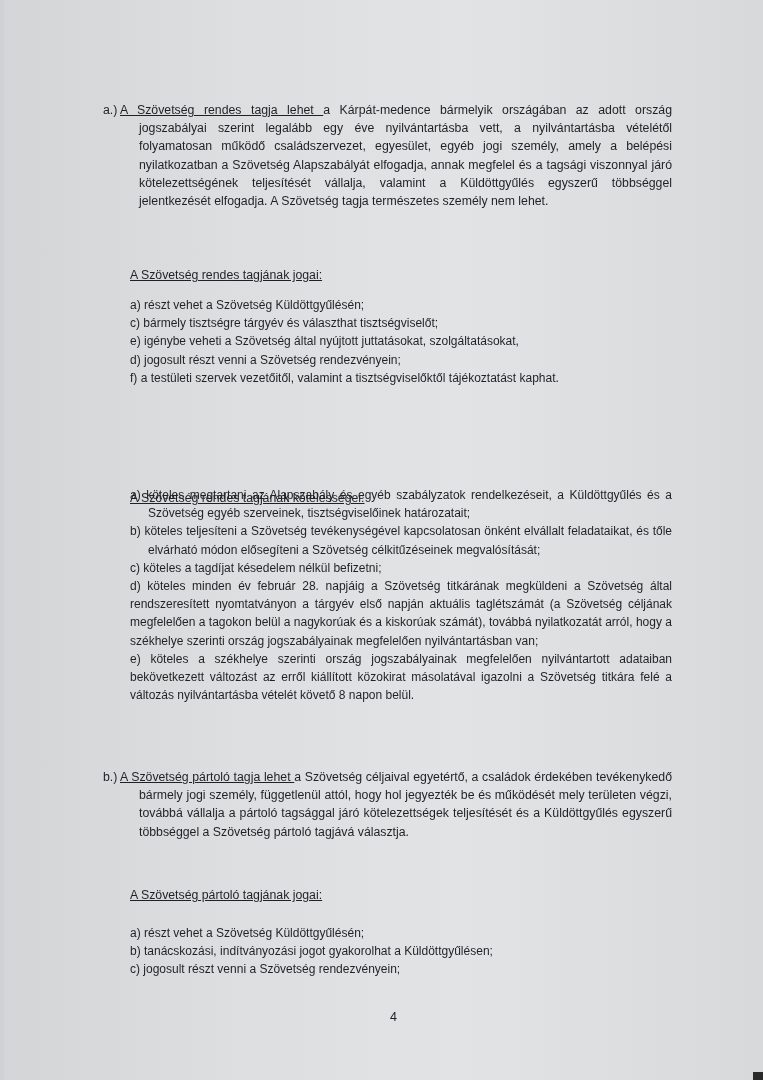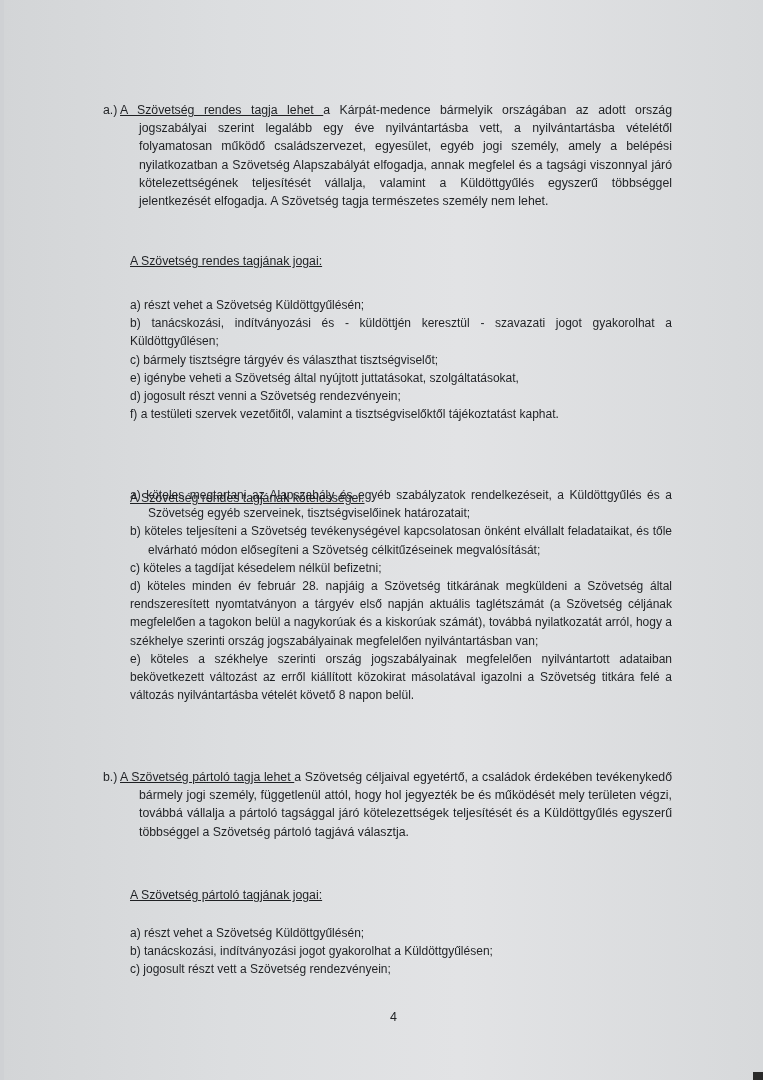--- a/index.html
+++ b/index.html
@@ -31,24 +31,23 @@
 </head>
 <body>
 
 <div class="page">
 
   <div class="block" style="top:101px;">
     <span class="marker">a.)</span>
     <div class="para indent" style="text-indent:-19px;"><span class="u">A Szövetség rendes tagja lehet </span><span>a Kárpát-medence bármelyik országában az adott ország jogszabályai szerint legalább egy éve nyilvántartásba vett, a nyilvántartásba vételétől folyamatosan működő családszervezet, egyesület, egyéb jogi személy, amely a belépési nyilatkozatban a Szövetség Alapszabályát elfogadja, annak megfelel és a tagsági viszonnyal járó kötelezettségének teljesítését vállalja, valamint a Küldöttgyűlés egyszerű többséggel jelentkezését elfogadja. A Szövetség tagja természetes személy nem lehet.</span></div>
   </div>
 
-  <div class="heading" style="top:254px;">A Szövetség rendes tagjának jogai:</div>
+  <div class="heading" style="top:268px;">A Szövetség rendes tagjának jogai:</div>
   <div class="list" style="top:296px;">
     <div class="item">a) részt vehet a Szövetség Küldöttgyűlésén;</div>
-    <div class="item">b) tanácskozási, indítványozási és - küldöttjén keresztül - szavazati jogot gyakorolhat a Küldöttgyűlésen;</div>
     <div class="item">c) bármely tisztségre tárgyév és választhat tisztségviselőt;</div>
     <div class="item">e) igénybe veheti a Szövetség által nyújtott juttatásokat, szolgáltatásokat,</div>
     <div class="item">d) jogosult részt venni a Szövetség rendezvényein;</div>
     <div class="item">f) a testületi szervek vezetőitől, valamint a tisztségviselőktől tájékoztatást kaphat.</div>
   </div>
 
   <div class="heading" style="top:451px;margin-top:40px;">A Szövetség rendes tagjának kötelességei:</div>
   <div class="list" style="top:486px;">
     <div class="item hang">a) köteles megtartani az Alapszabály és egyéb szabályzatok rendelkezéseit, a Küldöttgyűlés és a Szövetség egyéb szerveinek, tisztségviselőinek határozatait;</div>
     <div class="item hang">b) köteles teljesíteni a Szövetség tevékenységével kapcsolatosan önként elvállalt feladataikat, és tőle elvárható módon elősegíteni a Szövetség célkitűzéseinek megvalósítását;</div>
@@ -59,17 +58,17 @@
 
   <div class="block" style="top:768px;">
     <span class="marker">b.)</span>
     <div class="para indent" style="text-indent:-19px;"><span class="u">A Szövetség pártoló tagja lehet </span><span>a Szövetség céljaival egyetértő, a családok érdekében tevékenykedő bármely jogi személy, függetlenül attól, hogy hol jegyezték be és működését mely területen végzi, továbbá vállalja a pártoló tagsággal járó kötelezettségek teljesítését és a Küldöttgyűlés egyszerű többséggel a Szövetség pártoló tagjává választja.</span></div>
   </div>
 
   <div class="heading" style="top:888px;">A Szövetség pártoló tagjának jogai:</div>
   <div class="list" style="top:924px;">
     <div class="item">a) részt vehet a Szövetség Küldöttgyűlésén;</div>
     <div class="item">b) tanácskozási, indítványozási jogot gyakorolhat a Küldöttgyűlésen;</div>
-    <div class="item">c) jogosult részt vett a Szövetség rendezvényein;</div>
+    <div class="item">c) jogosult részt venni a Szövetség rendezvényein;</div>
   </div>
 
   <div class="pagenum">4</div>
 </div>
 
 </body></html>

